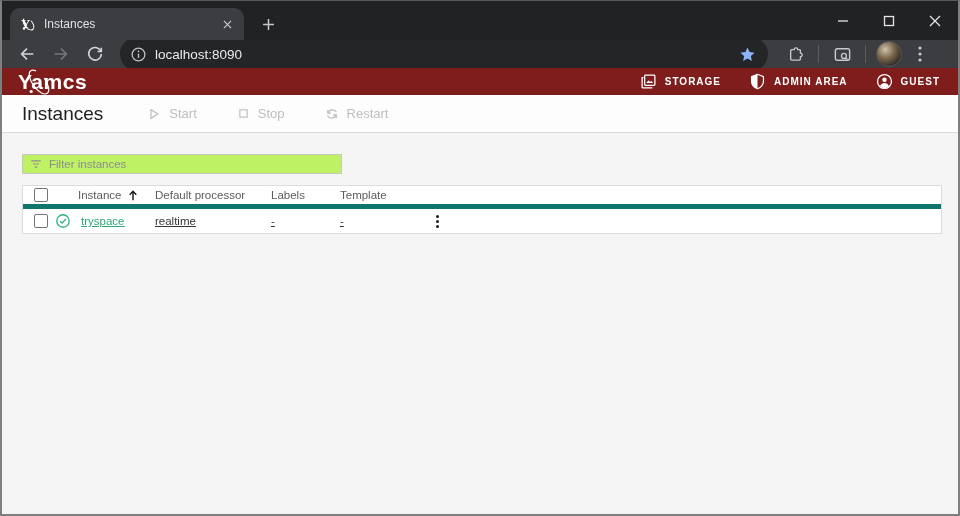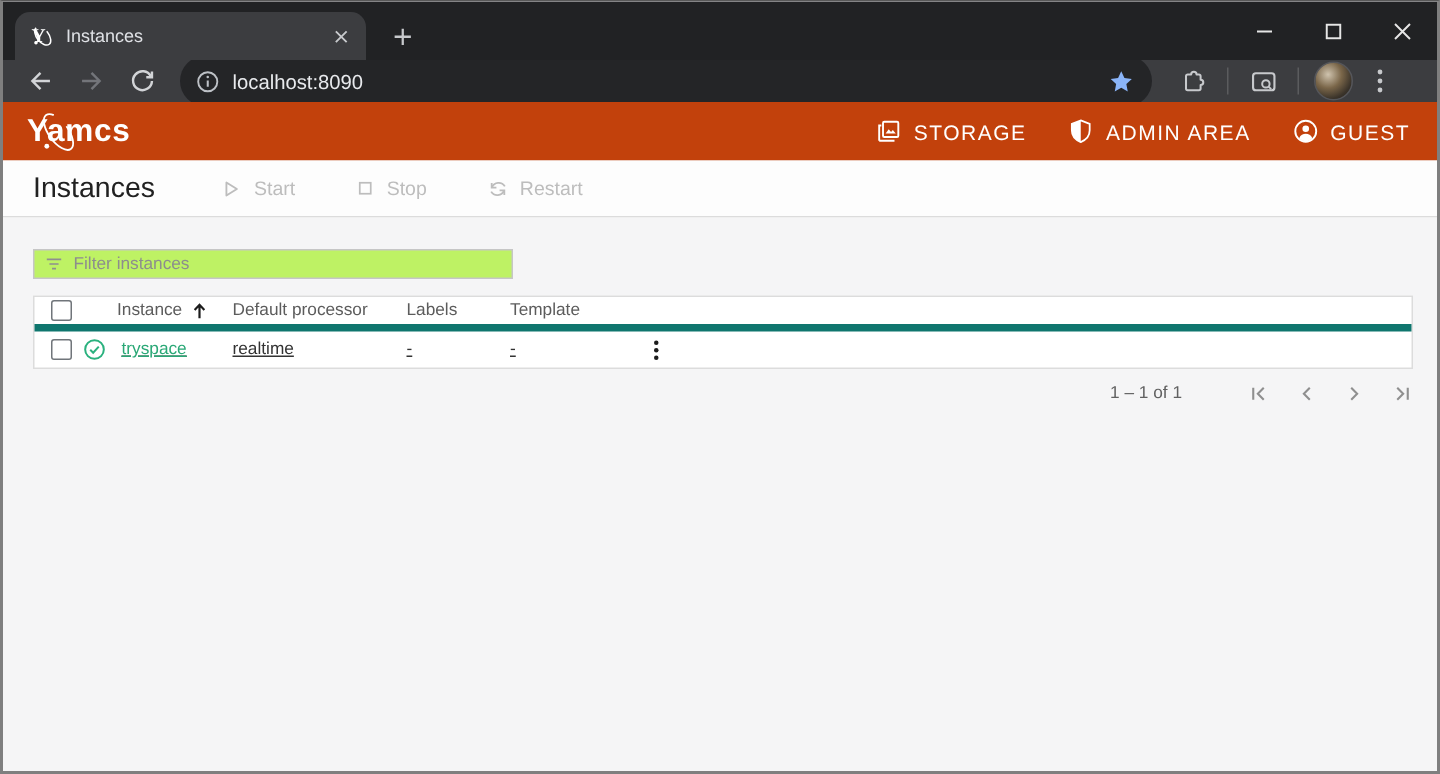--- a/index.html
+++ b/index.html
@@ -33,26 +33,26 @@
   }
   .urltext{ flex:1; font-size:13.5px; color:#e8eaed; margin-left:8px; background:transparent; border:none; outline:none; font-family:"Liberation Sans",sans-serif; }
   .chromeend{ display:flex; align-items:center; margin-left:10px; }
   .sep{ width:1px; height:18px; background:#5b5c5e; margin:0 6px; }
   .avatar{
     width:26px; height:26px; border-radius:50%; margin:0 4px;
     background:radial-gradient(circle at 35% 32%, #cfc3ae, #7a6649 40%, #3a332a 72%, #23201c 100%);
     border:1px solid #55565a;
   }
   
-  .appbar{ height:39px; background:#c2410c; display:flex; align-items:center; padding:0 18px 0 16px; flex:0 0 auto; }
+  .appbar{ height:27px; background:#7f1d1d; display:flex; align-items:center; padding:0 18px 0 16px; flex:0 0 auto; }
   .applogo{ position:relative; color:#fff; font-size:21px; font-weight:bold; letter-spacing:.5px; }
   .orbit{ position:absolute; left:8px; top:-5px; pointer-events:none; }
   .appnav{ margin-left:auto; display:flex; align-items:center; gap:28px; }
   .appnav-item{ display:flex; align-items:center; gap:8px; color:#fff; cursor:pointer; }
-  .appnav-label{ font-size:14px; font-weight:normal; letter-spacing:1px; }
+  .appnav-label{ font-size:10px; font-weight:bold; letter-spacing:1px; }
   
   .pagebar{ height:38px; background:#fdfdfd; border-bottom:1px solid #dcdcdc; display:flex; align-items:center; padding:0 20px; flex:0 0 auto; }
   .pagetitle{ font-size:19px; color:#212121; }
   .pageactions{ display:flex; align-items:center; gap:40px; margin-left:44px; }
   .actbtn{ display:flex; align-items:center; gap:8px; color:#bdbdbd; font-size:13px; }
   
   .content{ flex:1; background:#f5f5f6; padding:21px 20px 0 20px; overflow:hidden; }
   .filterbox{
     width:320px; height:20px; background:#bef264; border:1px solid #c6c6c6;
     display:flex; align-items:center; padding:0 6px;
@@ -299,40 +299,15 @@
           <span class="kebab">
               <i></i>
               <i></i>
               <i></i>
             </span>
         </span>
         <span class="hcell"></span>
       </div>
     </div>
 
-    <div class="paginator">
-      <span class="pagelabel">1 – 1 of 1</span>
-      <span class="pgbtn">
-        <svg width="14" height="15" viewBox="0 0 16 16">
-          <path d="M4 3.5 V12.5" stroke="#8f8f8f" stroke-width="1.6"></path>
-          <path d="M12 3.5 L7.5 8 L12 12.5" fill="none" stroke="#8f8f8f" stroke-width="1.6"></path>
-        </svg>
-      </span>
-      <span class="pgbtn">
-        <svg width="14" height="15" viewBox="0 0 16 16">
-          <path d="M10.5 3.5 L6 8 L10.5 12.5" fill="none" stroke="#8f8f8f" stroke-width="1.6"></path>
-        </svg>
-      </span>
-      <span class="pgbtn">
-        <svg width="14" height="15" viewBox="0 0 16 16">
-          <path d="M5.5 3.5 L10 8 L5.5 12.5" fill="none" stroke="#8f8f8f" stroke-width="1.6"></path>
-        </svg>
-      </span>
-      <span class="pgbtn">
-        <svg width="14" height="15" viewBox="0 0 16 16">
-          <path d="M4 3.5 L8.5 8 L4 12.5" fill="none" stroke="#8f8f8f" stroke-width="1.6"></path>
-          <path d="M12 3.5 V12.5" stroke="#8f8f8f" stroke-width="1.6"></path>
-        </svg>
-      </span>
-    </div>
 
   </div>
 </div>
 
 </body></html>

